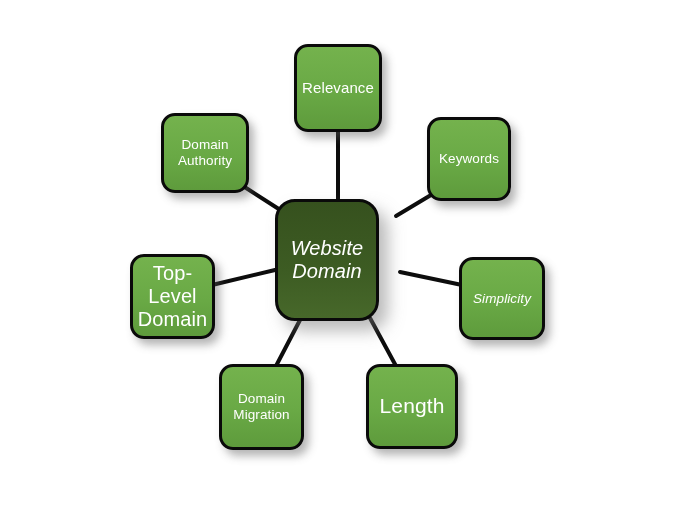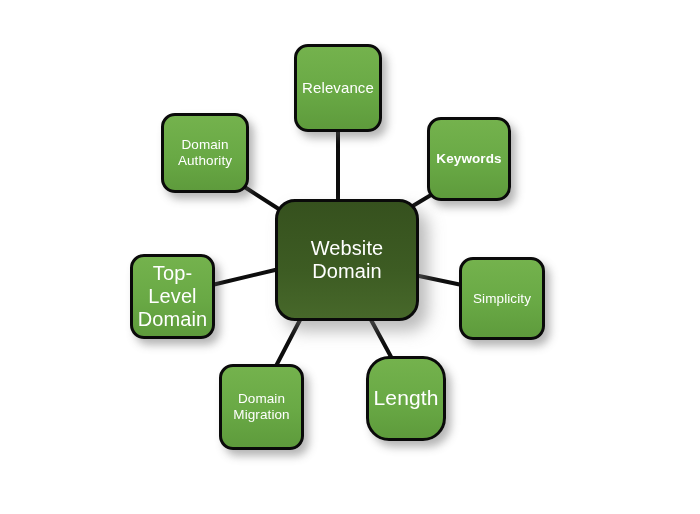--- a/index.html
+++ b/index.html
@@ -65,33 +65,33 @@
   <svg id="edge-layer" viewBox="0 0 700 514" xmlns="http://www.w3.org/2000/svg">
       <line x1="338" y1="132" x2="338" y2="199" stroke="#0d0d0d" stroke-width="4" stroke-linecap="round"></line>
       <line x1="243" y1="186" x2="285" y2="213" stroke="#0d0d0d" stroke-width="4" stroke-linecap="round"></line>
       <line x1="431" y1="195" x2="396" y2="216" stroke="#0d0d0d" stroke-width="4" stroke-linecap="round"></line>
       <line x1="462" y1="285" x2="400" y2="272" stroke="#0d0d0d" stroke-width="4" stroke-linecap="round"></line>
       <line x1="396" y1="366" x2="370" y2="318" stroke="#0d0d0d" stroke-width="4" stroke-linecap="round"></line>
       <line x1="276" y1="366" x2="300" y2="320" stroke="#0d0d0d" stroke-width="4" stroke-linecap="round"></line>
       <line x1="212" y1="285" x2="275" y2="270" stroke="#0d0d0d" stroke-width="4" stroke-linecap="round"></line>
     </svg>
 
-  <div class="node central t-ctr" style="left: 275px; top: 199px; width: 144px; height: 122px;">Website
+  <div class="node central t-ctr" style="left: 275px; top: 199px; width: 104px; height: 122px; font-style: italic;">Website
 Domain</div>
 
   <div class="node t-md" style="left: 294px; top: 44px; width: 88px; height: 88px;">Relevance</div>
 
   <div class="node t-sm" style="left: 161px; top: 113px; width: 88px; height: 80px;">Domain
 Authority</div>
 
-  <div class="node t-sm" style="left: 427px; top: 117px; width: 84px; height: 84px; font-weight: bold;">Keywords</div>
+  <div class="node t-sm" style="left: 427px; top: 117px; width: 84px; height: 84px;">Keywords</div>
 
-  <div class="node t-sm" style="left: 459px; top: 257px; width: 86px; height: 83px;">Simplicity</div>
+  <div class="node t-sm" style="left: 459px; top: 257px; width: 86px; height: 83px; font-style: italic;">Simplicity</div>
 
-  <div class="node t-xl" style="left: 366px; top: 356px; width: 80px; height: 85px; border-radius: 23px;">Length</div>
+  <div class="node t-xl" style="left: 366px; top: 364px; width: 92px; height: 85px;">Length</div>
 
   <div class="node t-sm" style="left: 219px; top: 364px; width: 85px; height: 86px;">Domain
 Migration</div>
 
   <div class="node t-lg" style="left: 130px; top: 254px; width: 85px; height: 85px;">Top-
 Level
 Domain</div>
 
 </div>
 

